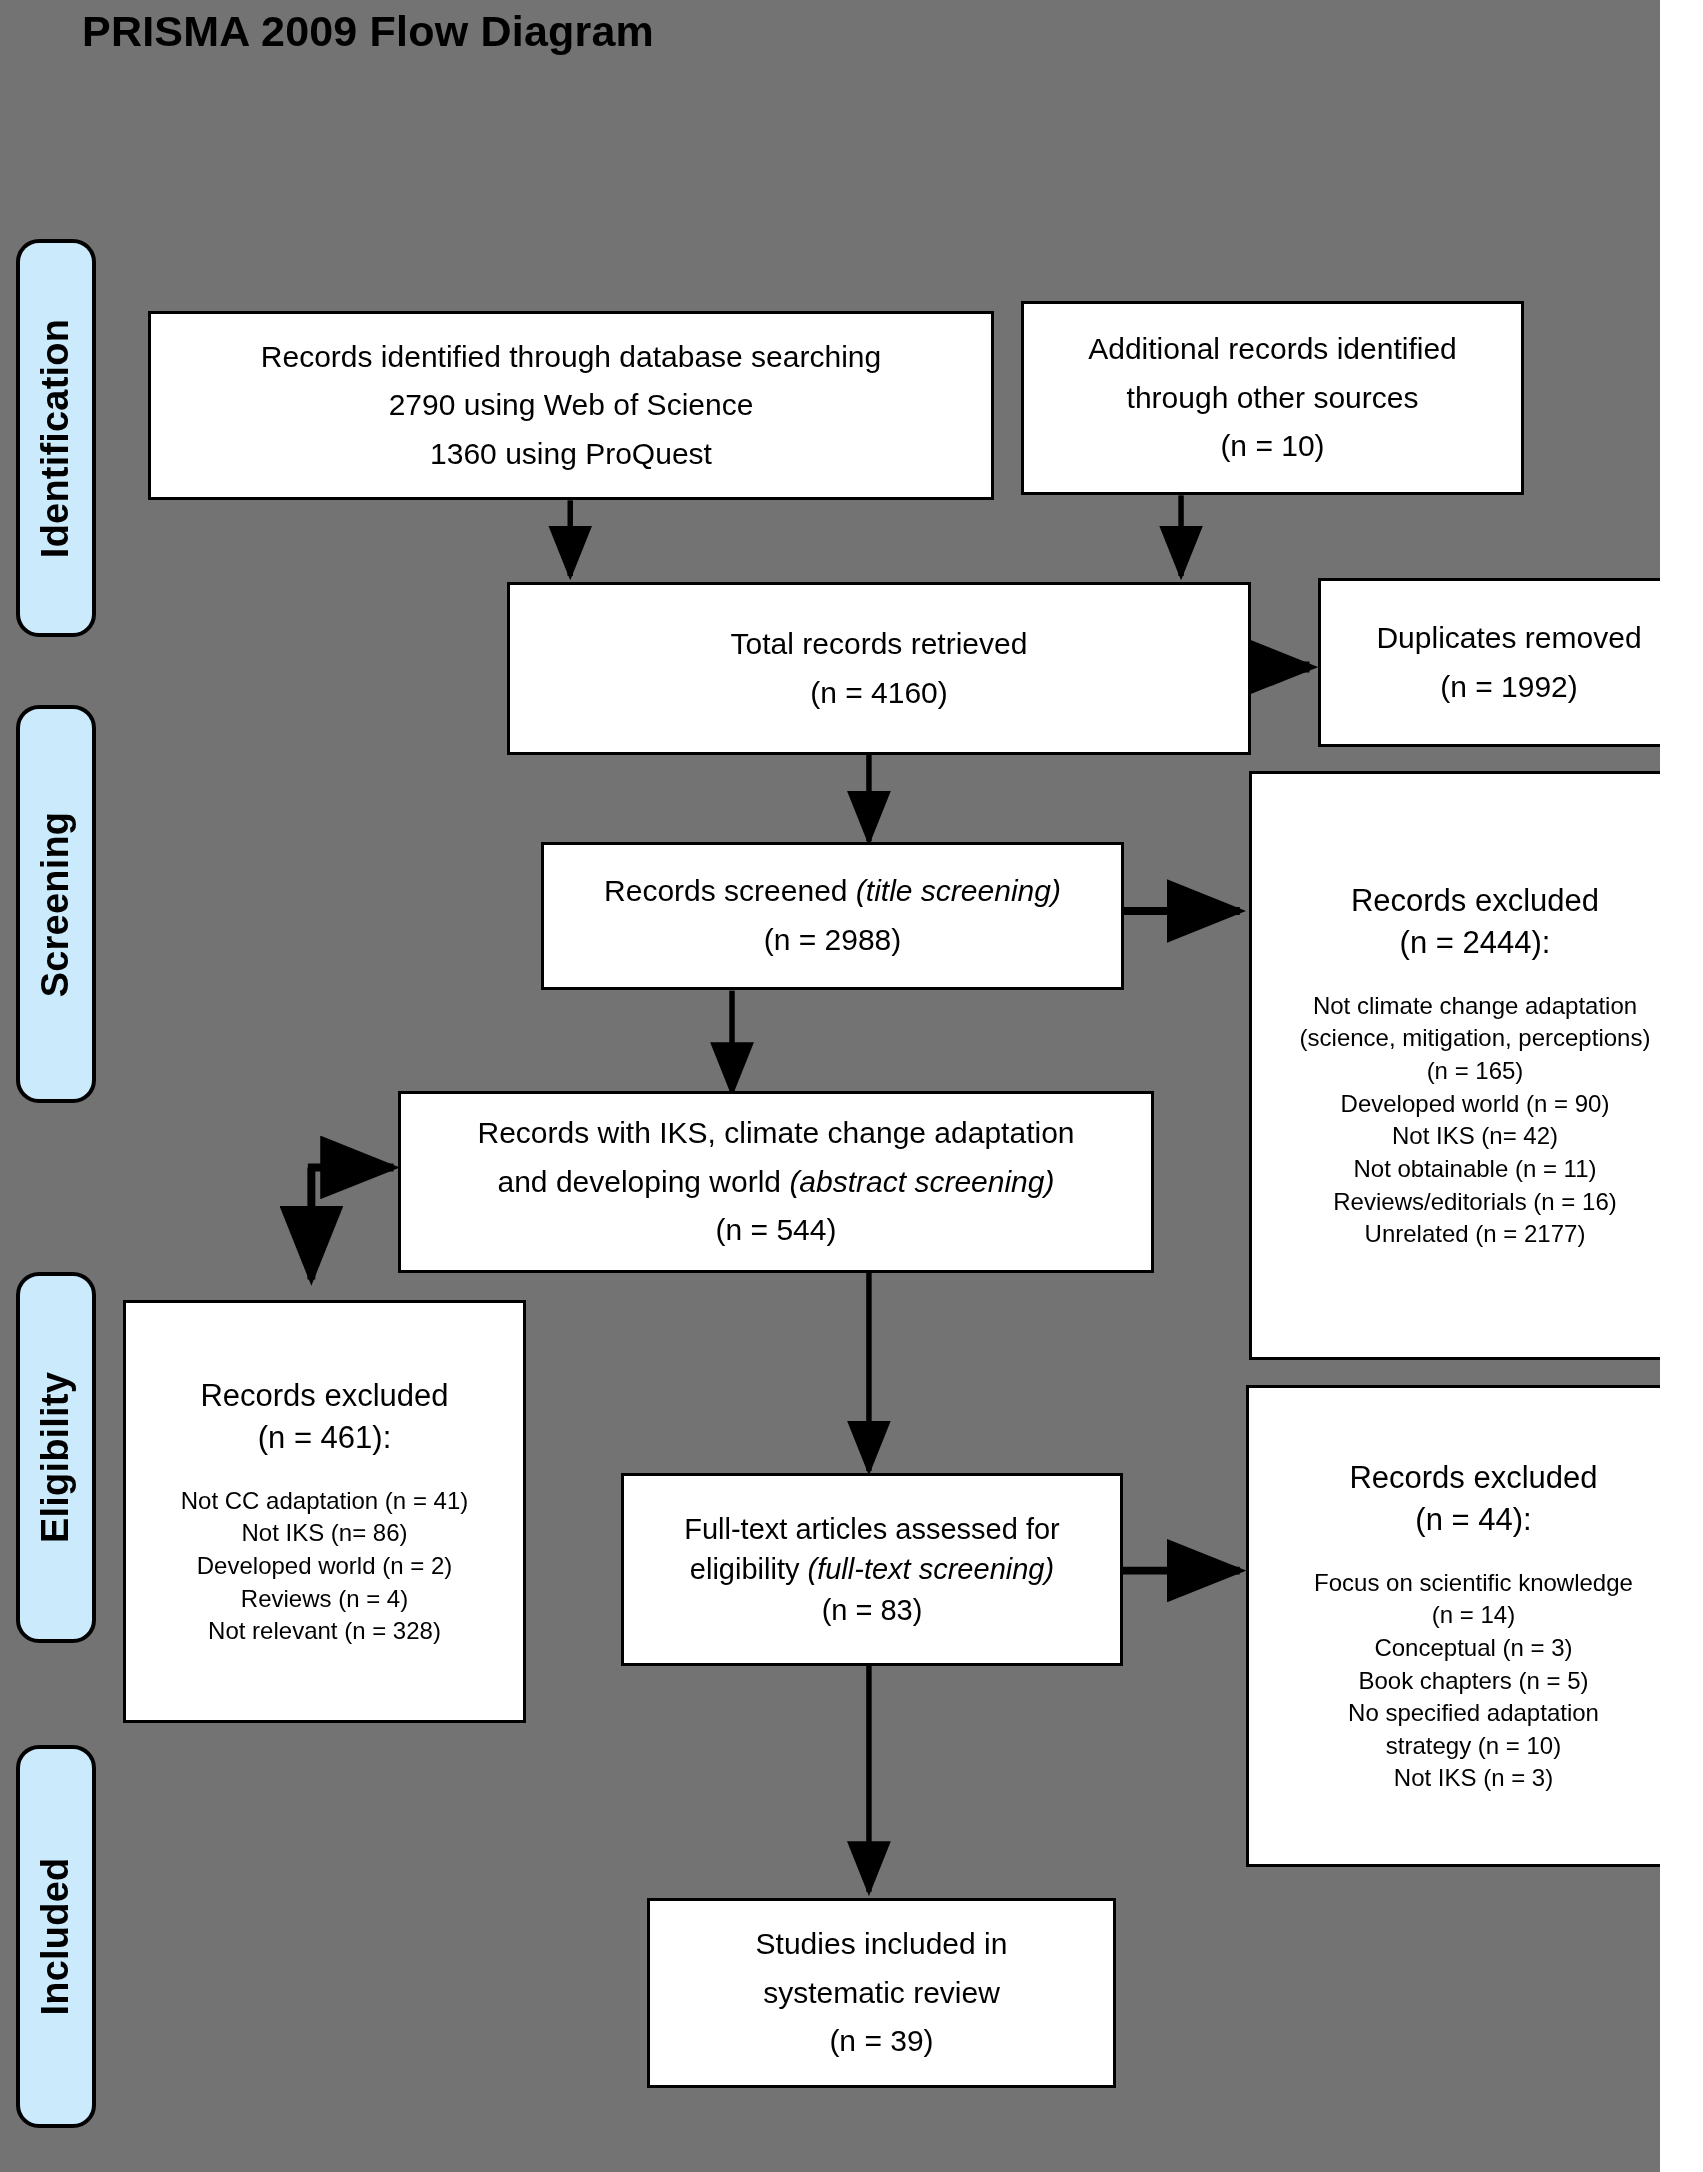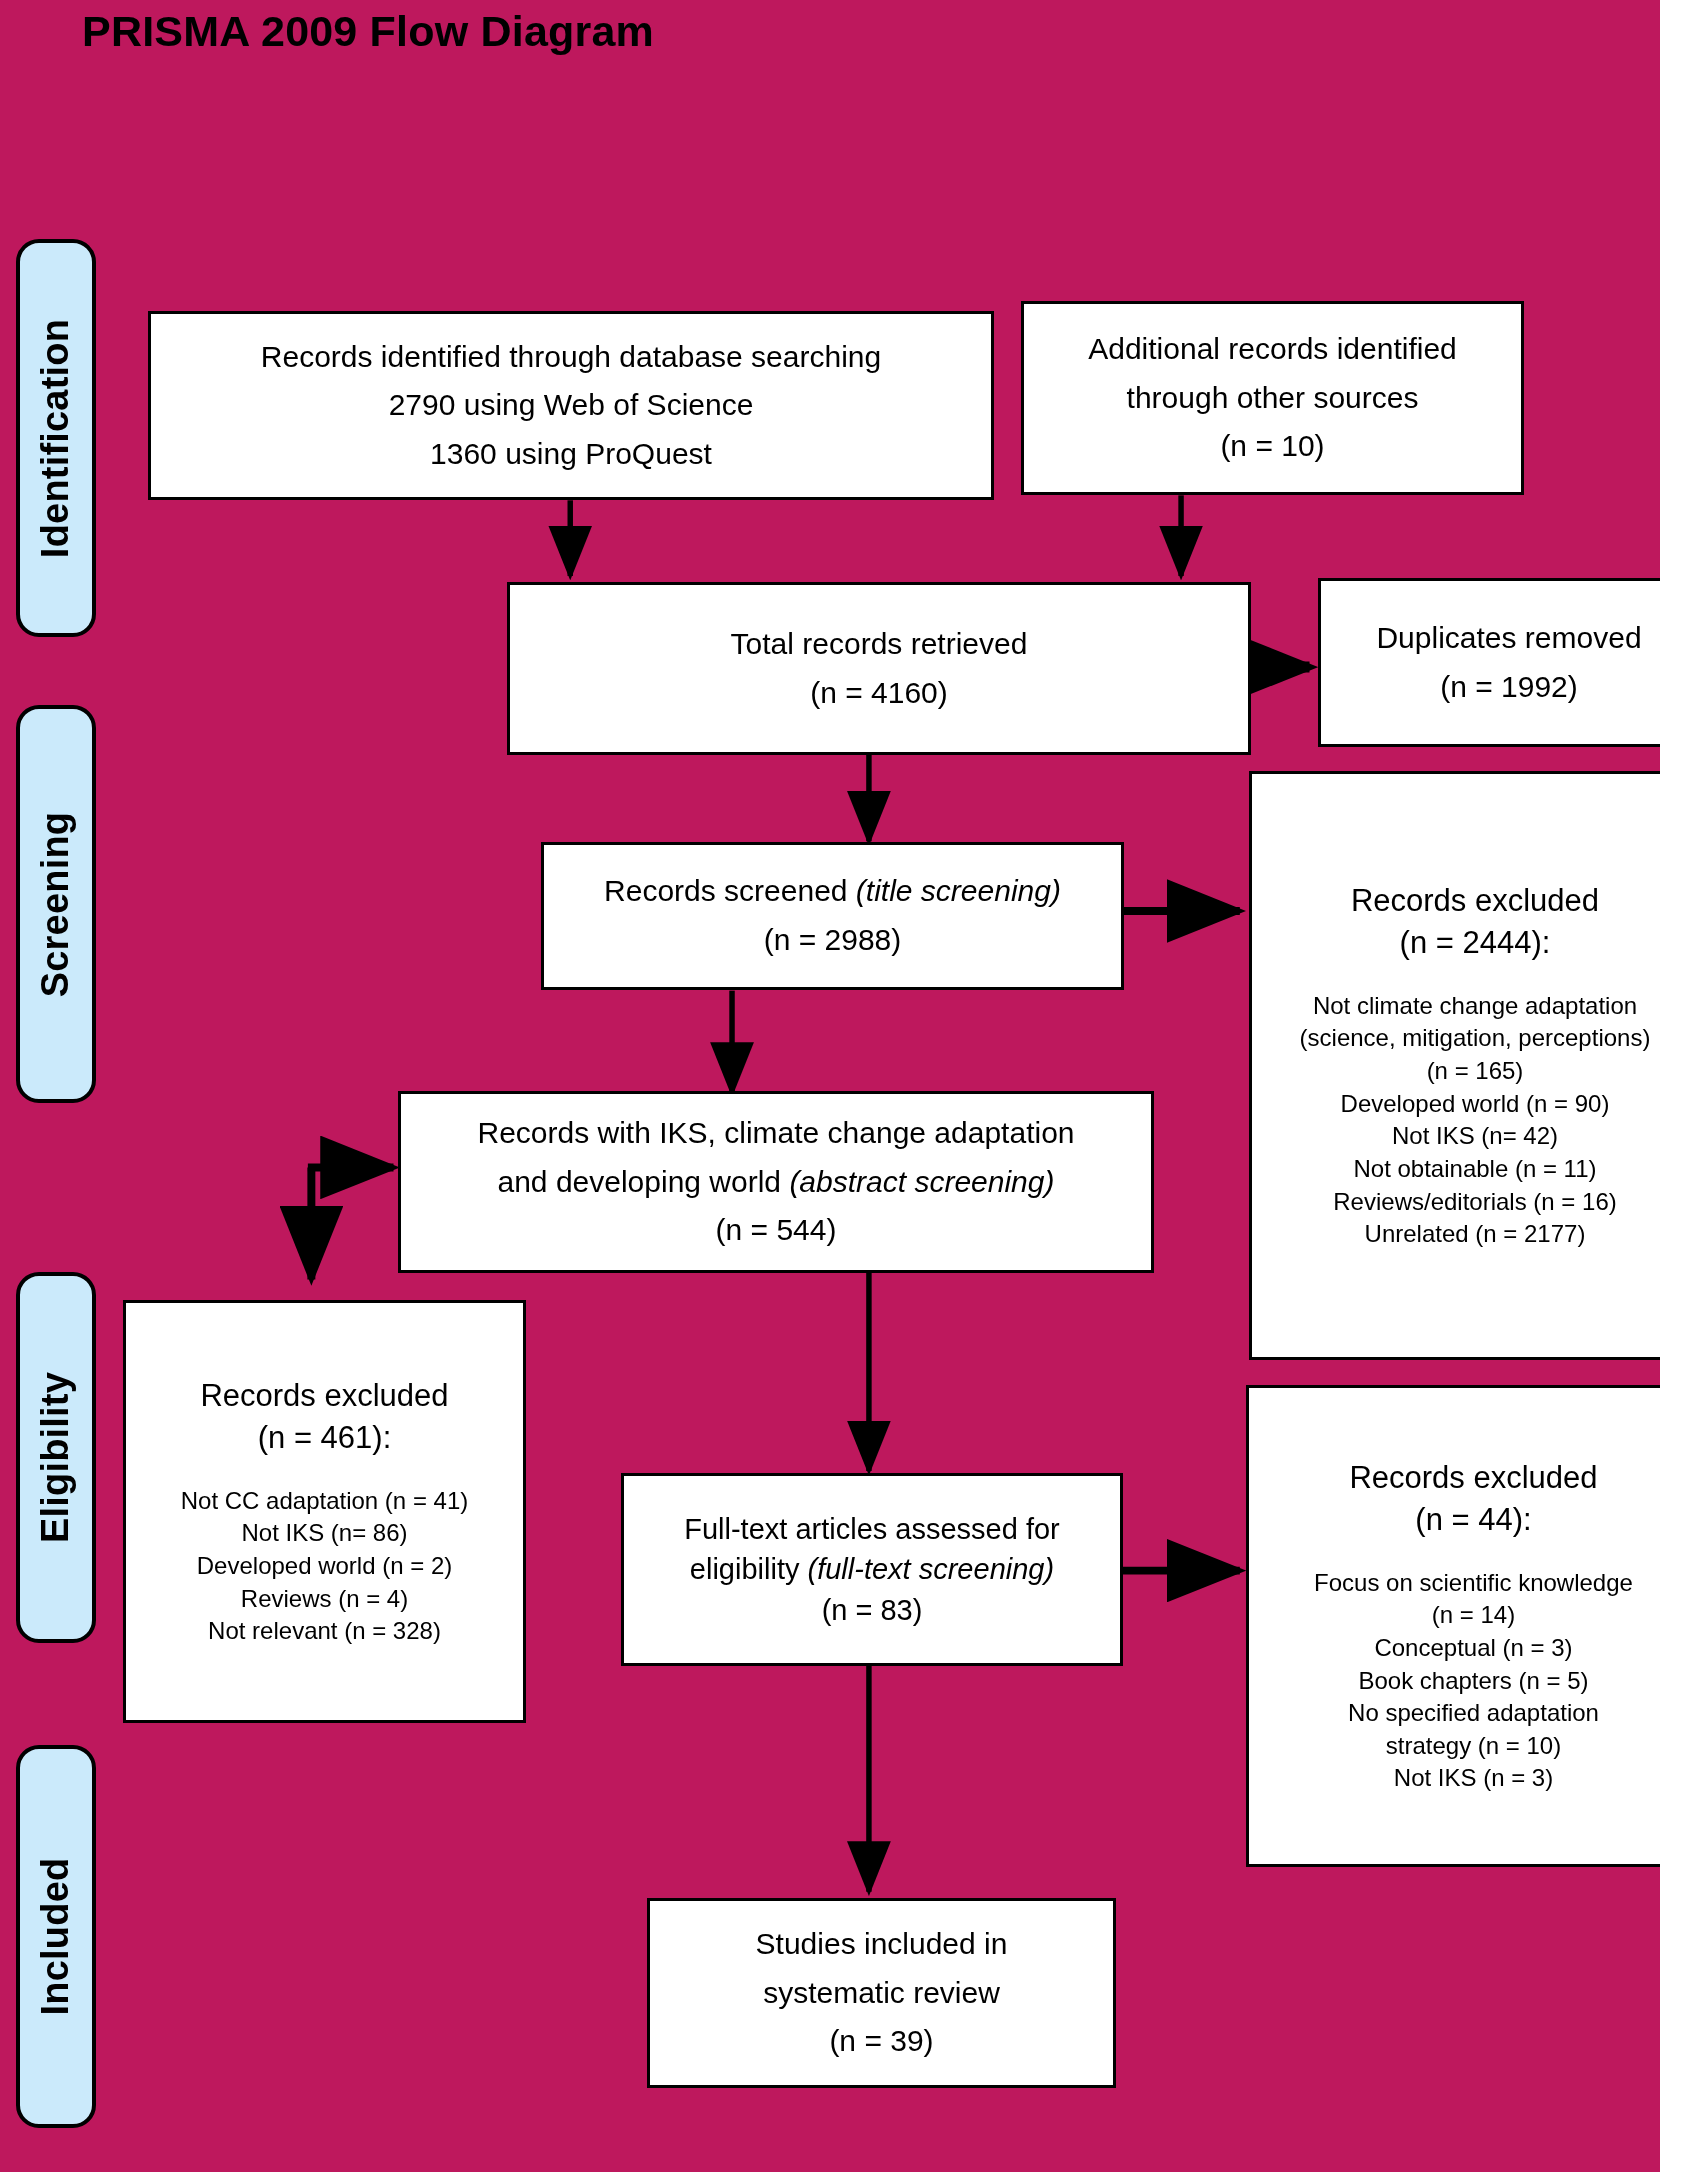--- a/index.html
+++ b/index.html
@@ -7,21 +7,21 @@
     padding: 0;
     background: #ffffff;
   }
   body {
     font-family: "Liberation Sans", sans-serif;
   }
   #stage {
     position: relative;
     width: 1660px;
     height: 2172px;
-    background: #be185d;
+    background: #737373;
     overflow: hidden;
   }
   svg.layer {
     position: absolute;
     left: 0;
     top: 0;
     width: 1704px;
     height: 2172px;
     pointer-events: none;
   }

